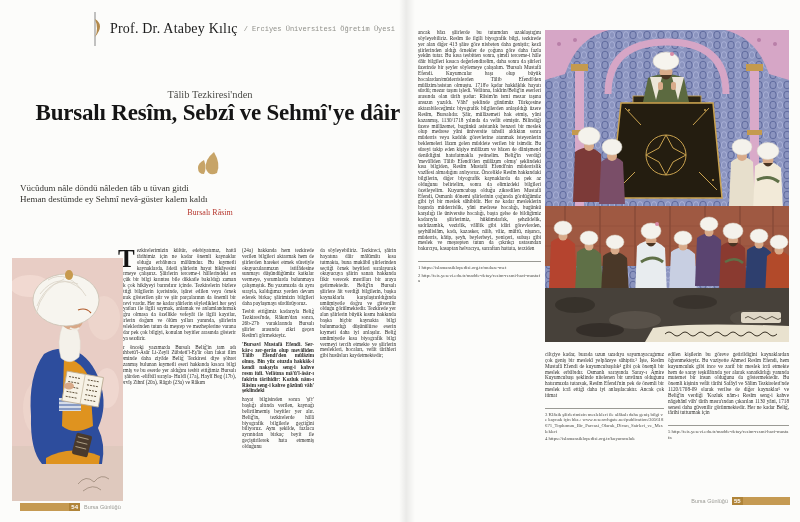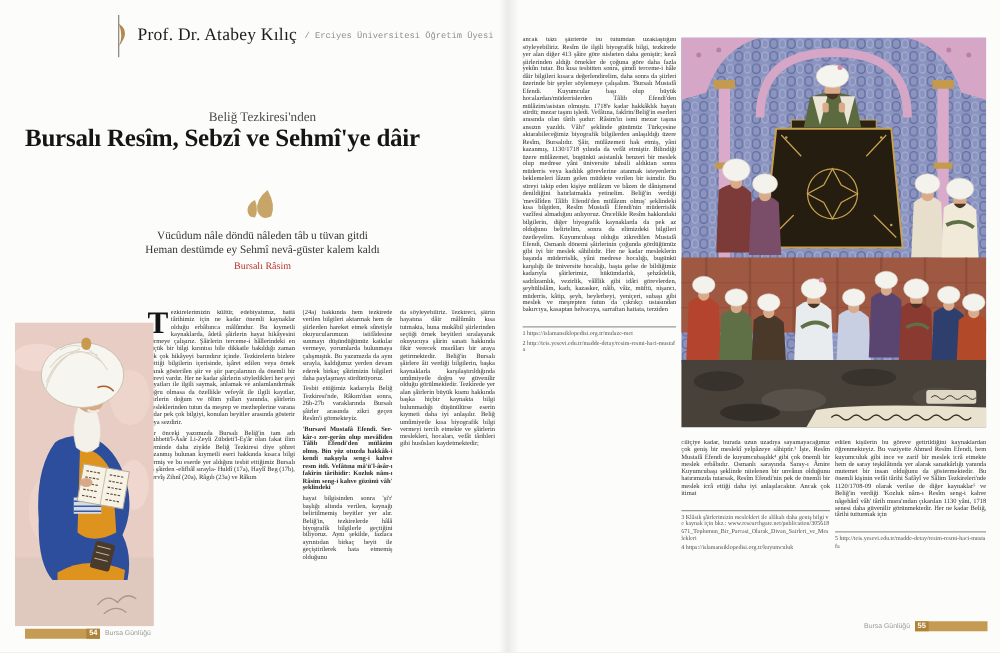--- a/index.html
+++ b/index.html
@@ -10,24 +10,24 @@
   }
   .gutter{position:absolute;left:399px;top:0;width:16px;height:522px;
     background:linear-gradient(90deg,rgba(0,0,0,0) 0%,rgba(0,0,0,.07) 45%,rgba(0,0,0,0) 100%);}
   
   .byline{position:absolute;left:88px;top:12px;display:flex;align-items:center;gap:6px;}
   .byline .author{font-size:14px;color:#1c1c1c;letter-spacing:.2px;}
   .byline .affil{font-size:7px;color:#8f8f89;font-family:Liberation Mono, monospace;}
   
   .kicker{position:absolute;left:20px;top:89px;width:380px;text-align:center;
     font-size:10.5px;color:#4c4c48;}
-  .main-title{position:absolute;left:20px;top:100px;width:380px;text-align:left;
-    font-size:20px;font-weight:bold;color:#151515;letter-spacing:-.2px;}
+  .main-title{position:absolute;left:20px;top:100px;width:380px;text-align:right;
+    font-size:23px;font-weight:bold;color:#151515;letter-spacing:-.2px;}
   .ornament{position:absolute;left:186px;top:150px;width:48px;height:32px;text-align:center;}
-  .epigraph{position:absolute;left:20px;top:183px;width:380px;text-align:center;
+  .epigraph{position:absolute;left:20px;top:183px;width:380px;text-align:left;
     font-size:9px;color:#34332f;line-height:11px;}
   .epigraph-attr{position:absolute;left:20px;top:208px;width:380px;text-align:center;
     font-size:8px;color:#b5362d;}
   
   .bodycol{font-size:5.2px;line-height:5.85px;text-align:justify;color:#2e2d2b;overflow:hidden;}
   .bodycol p{margin:0 0 3px 0;}
   .bodycol p.bold{font-weight:bold;}
   .dropcap{float:left;font-size:25px;line-height:20px;font-weight:bold;color:#141414;
     margin:1px 2px 0 0;}
   
@@ -60,21 +60,21 @@
 
   <div class="byline">
     <svg width="16" height="34" viewBox="0 0 16 34">
       <line x1="7" y1="0" x2="7" y2="34" stroke="#555" stroke-width="0.7"></line>
       <path d="M7 7 Q17 13 7 25 Q11 17 7 7 Z" fill="#b38a4c"></path>
     </svg>
     <span class="author">Prof. Dr. Atabey Kılıç</span>
     <span class="affil">/ Erciyes Üniversitesi Öğretim Üyesi</span>
   </div>
 
-  <div class="kicker">Beliğ Tezkiresi'nden</div>
+  <div class="kicker">Tâlib Tezkiresi'nden</div>
   <div class="main-title">Bursalı Resîm, Sebzî ve Sehmî'ye dâir</div>
 
   <div class="ornament">
     <svg width="34" height="32" viewBox="0 0 34 32">
       <path d="M11 10 Q14 18 11 24 Q5 24 5 18 Q5 13 11 10 Z" fill="#c7a467"></path>
       <path d="M21 2 Q28 14 24 23 Q16 27 13 19 Q11 10 21 2 Z" fill="#c7a467"></path>
     </svg>
   </div>
 
   <div class="epigraph">

